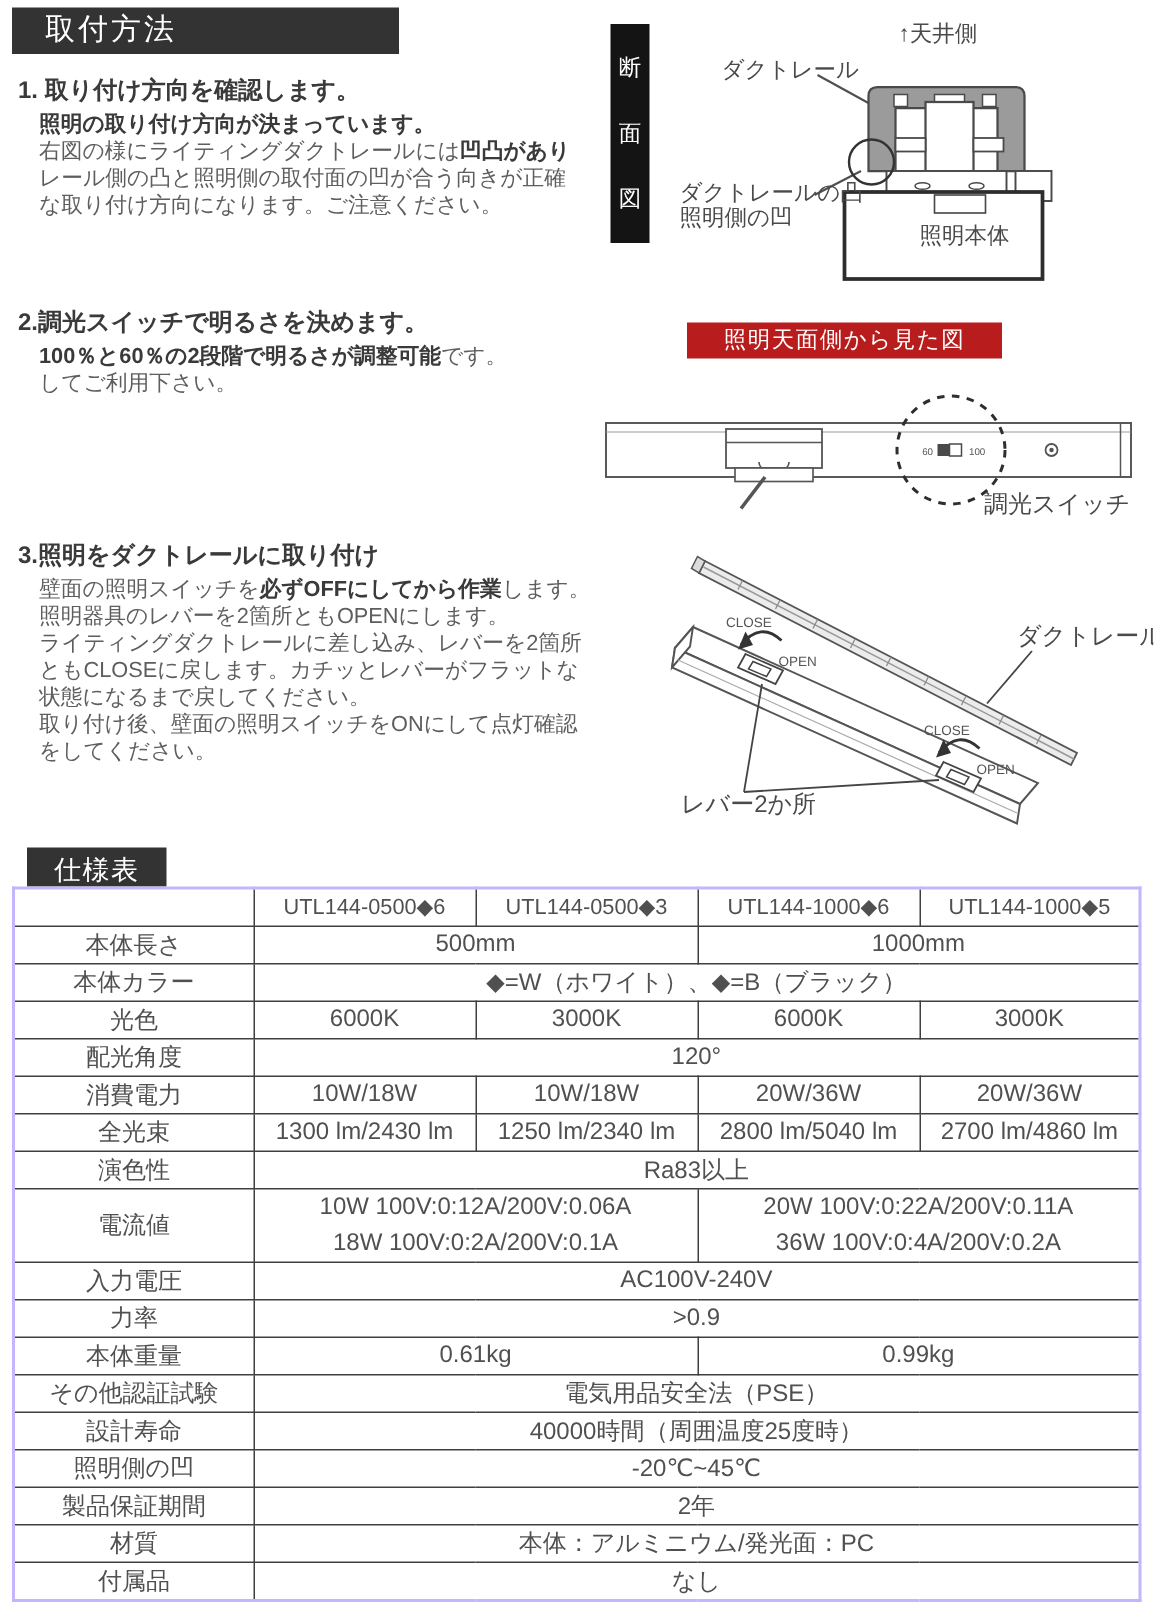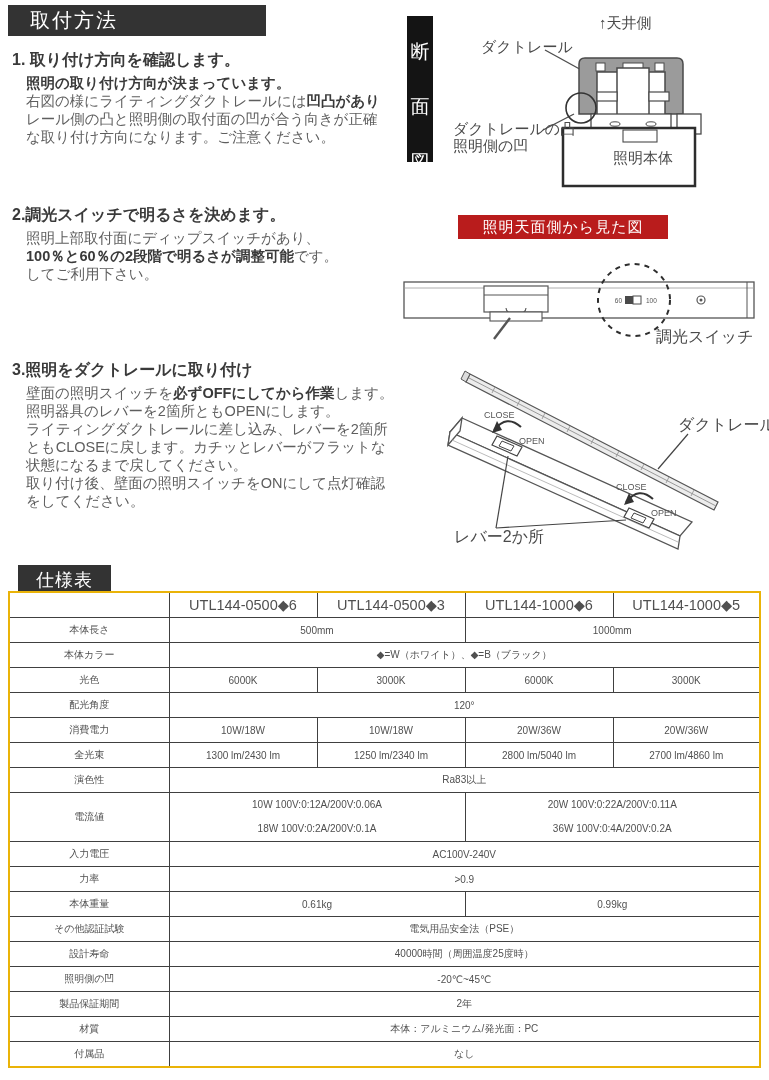--- a/index.html
+++ b/index.html
@@ -15,25 +15,25 @@
   .ln{font-size:14.5px;line-height:18px;color:#5e5e5e;white-space:nowrap;}
   .ln .b{font-weight:bold;color:#3a3a3a;}
   .diag{position:absolute;}
   .d1{left:393px;top:2px;width:376px;height:198px;}
   .d2{left:400px;top:212px;width:369px;height:140px;}
   .d3{left:400px;top:352px;width:369px;height:208px;}
   .diag svg{position:absolute;left:0;top:0;}
   .lbl{position:absolute;font-size:15px;color:#4a4a4a;white-space:nowrap;line-height:1.1;}
   .lbl16{font-size:16px;}
   .vbar{position:absolute;left:14px;top:14px;width:26px;height:146px;background:#141414;color:#fff;
-        font-size:19px;line-height:2.9;text-align:center;word-break:break-all;padding-top:8px;box-sizing:border-box;}
+        font-size:15px;line-height:2.9;text-align:center;word-break:break-all;padding-top:8px;box-sizing:border-box;}
   .dtitle{position:absolute;left:58px;top:3px;width:210px;height:24px;background:#b91c1c;color:#fff;
         font-size:15px;line-height:24px;text-align:center;letter-spacing:1px;}
-  #spec{position:absolute;left:8px;top:591px;border-collapse:collapse;table-layout:fixed;background:#fff;border:2px solid #eab308;}
-  #spec th,#spec td{border:1px solid #404040;text-align:center;font-weight:normal;font-size:10px;color:#505050;
+  #spec{position:absolute;left:8px;top:591px;border-collapse:collapse;table-layout:fixed;background:#fff;border:2px solid #c4b5fd;}
+  #spec th,#spec td{border:1px solid #404040;text-align:center;font-weight:normal;font-size:16px;color:#505050;
         height:24px;padding:0 2px;overflow:hidden;white-space:nowrap;}
   #spec .mh{font-size:14.5px;}
   #spec .cl{line-height:24px;}
 </style>
 </head>
 <body>
 
 <div class="page">
 
   <div class="hbox t1">取付方法</div>
@@ -43,21 +43,20 @@
     <div class="ib">
         <div class="ln"><span class="b">照明の取り付け方向が決まっています。</span></div>
         <div class="ln"><span>右図の様にライティングダクトレールには</span><span class="b">凹凸があり</span></div>
         <div class="ln"><span>レール側の凸と照明側の取付面の凹が合う向きが正確</span></div>
         <div class="ln"><span>な取り付け方向になります。ご注意ください。</span></div>
       </div>
   </div>
   <div class="instr s2">
     <div class="ih">2.調光スイッチで明るさを決めます。</div>
     <div class="ib">
-        <div class="ln"><span>照明上部取付面にディップスイッチがあり、</span></div>
         <div class="ln"><span class="b">100％と60％の2段階で明るさが調整可能</span><span>です。</span></div>
         <div class="ln"><span>してご利用下さい。</span></div>
       </div>
   </div>
   <div class="instr s3">
     <div class="ih">3.照明をダクトレールに取り付け</div>
     <div class="ib">
         <div class="ln"><span>壁面の照明スイッチを</span><span class="b">必ずOFFにしてから作業</span><span>します。</span></div>
         <div class="ln"><span>照明器具のレバーを2箇所ともOPENにします。</span></div>
         <div class="ln"><span>ライティングダクトレールに差し込み、レバーを2箇所</span></div>

